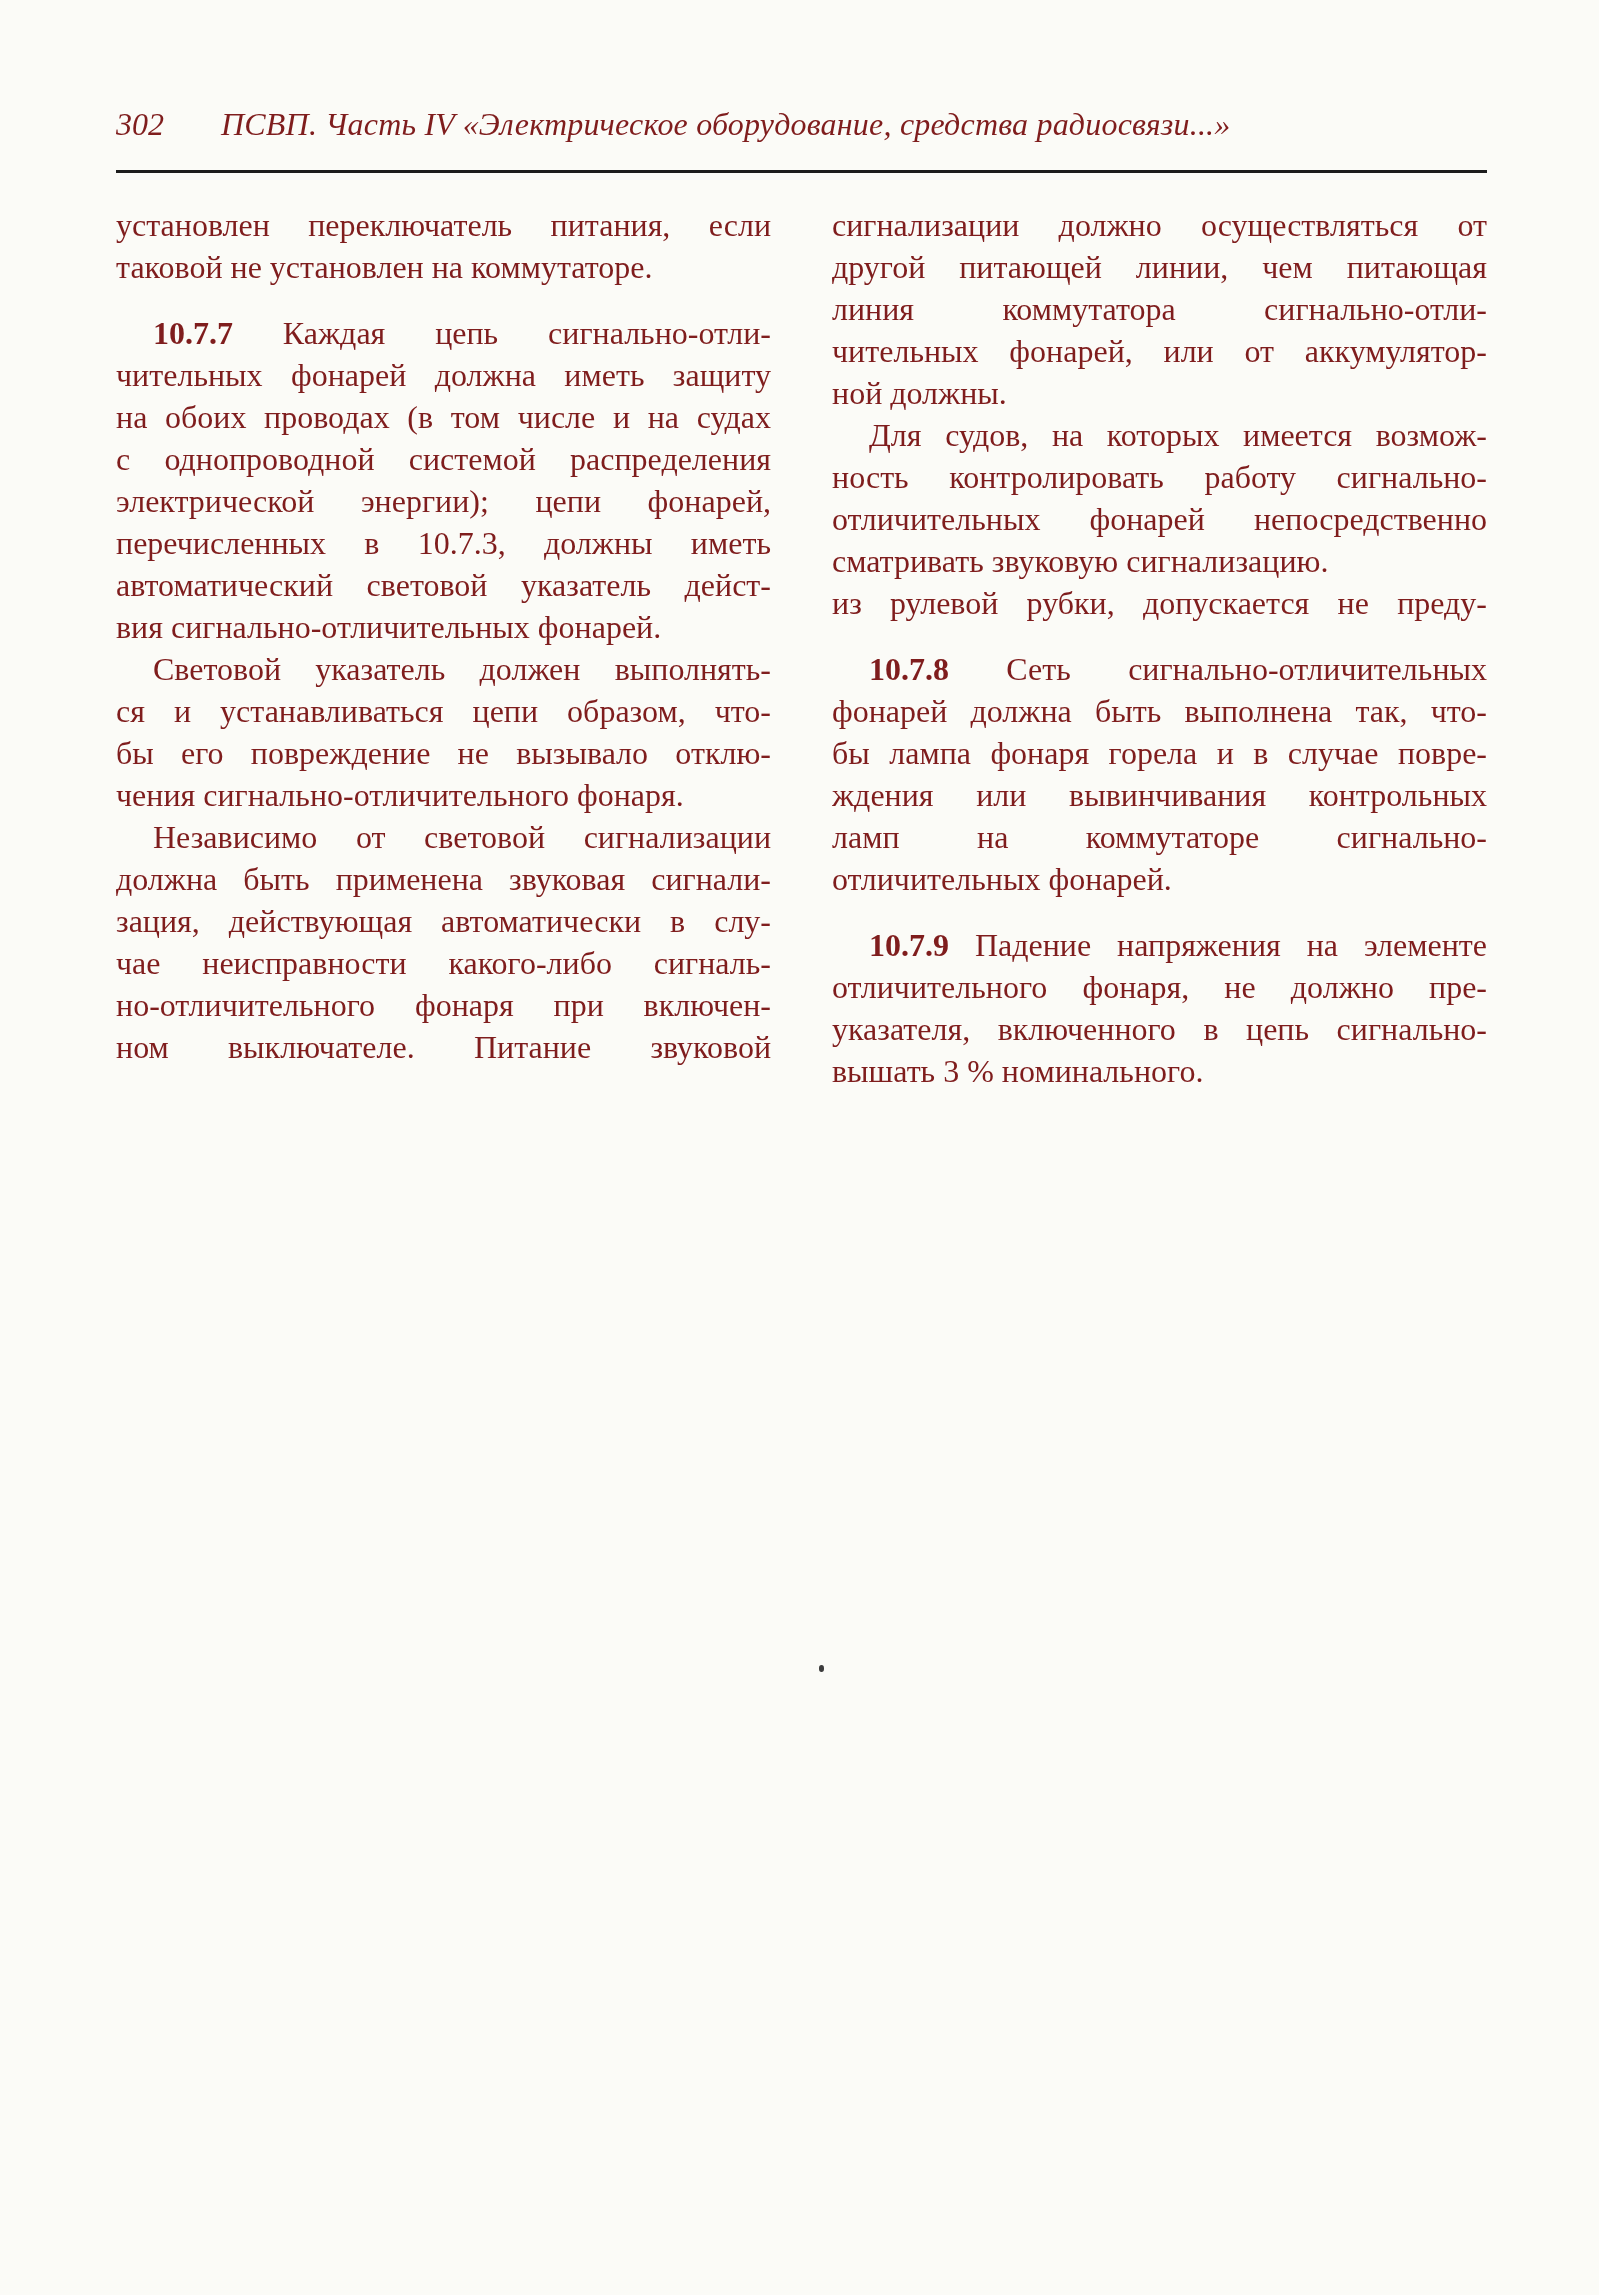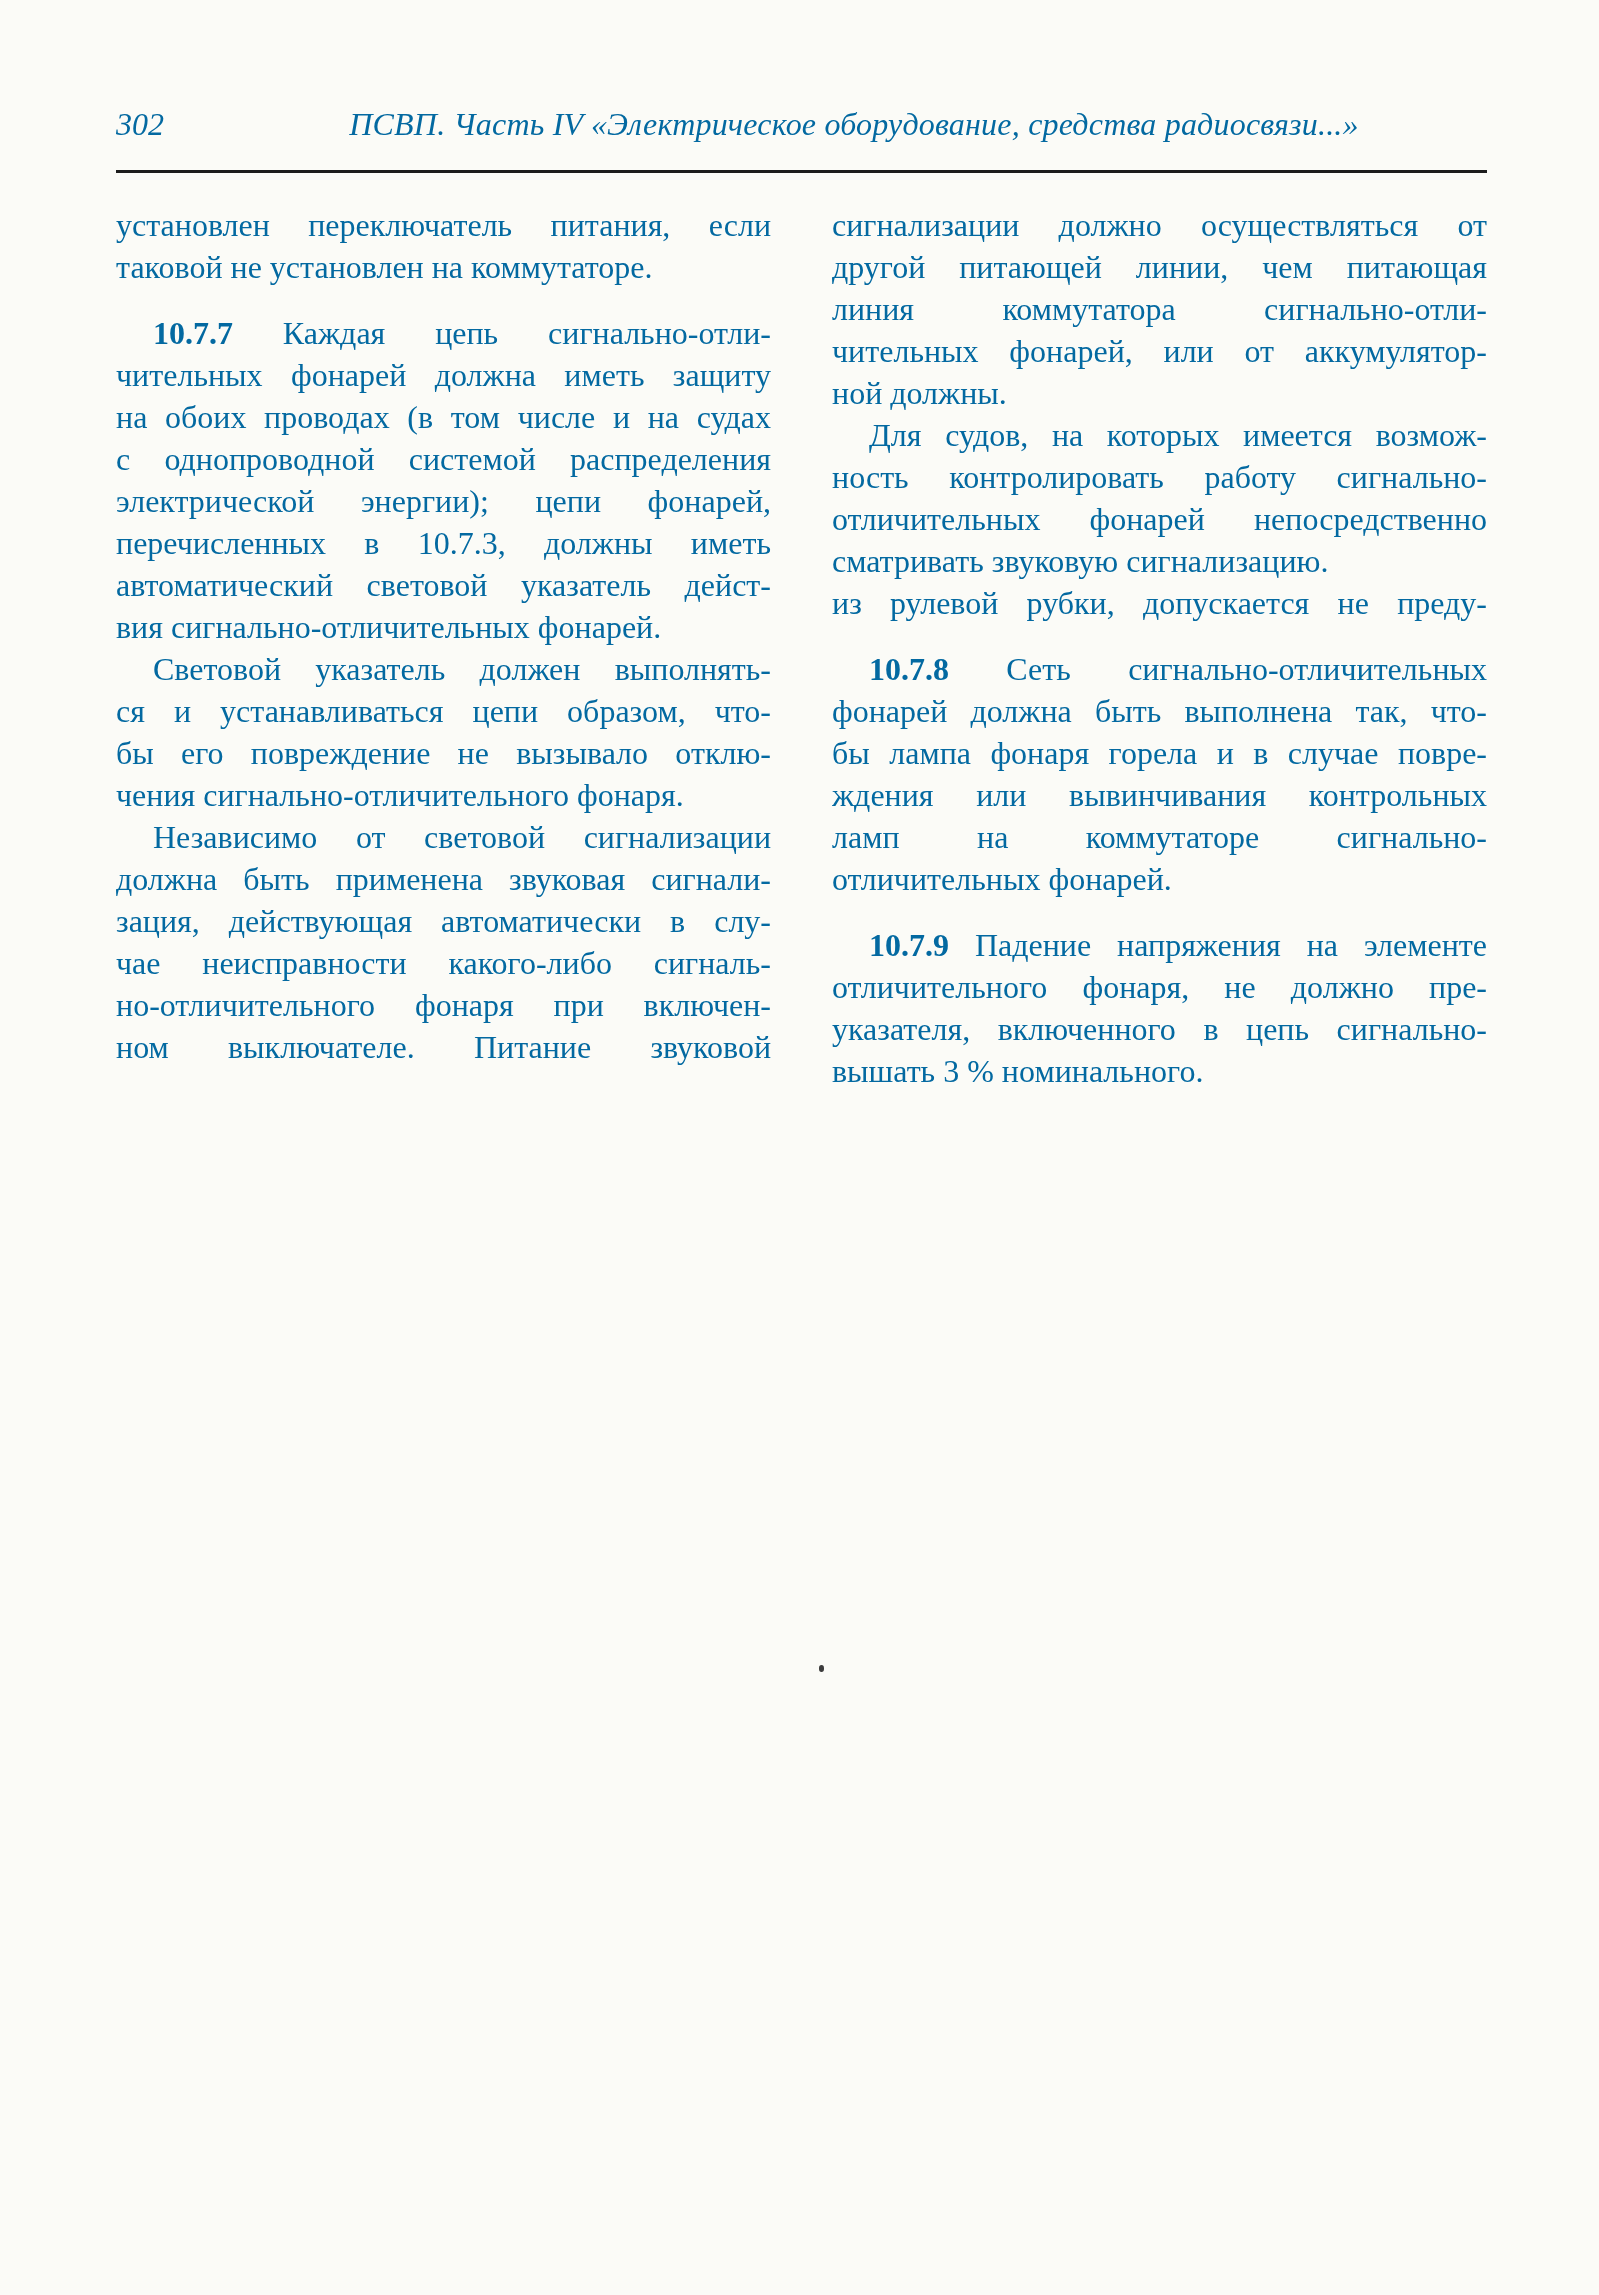--- a/index.html
+++ b/index.html
@@ -4,38 +4,38 @@
 <style>
   html, body { margin: 0; padding: 0; }
   body { background: #dedede; }
 
   .page {
     position: relative;
     width: 1599px;
     height: 2295px;
     background: #fbfbf7;
     font-family: "Liberation Serif", "DejaVu Serif", serif;
-    color: #0369a1;
+    color: #7f1d1d;
     overflow: hidden;
   }
 
   .header {
     position: absolute;
     top: 105px;
     left: 116px;
     width: 1371px;
     display: flex;
     align-items: baseline;
     font-style: italic;
     font-size: 32px;
     line-height: 39px;
     white-space: nowrap;
   }
   .page-num { width: 105px; flex: 0 0 auto; }
-  .header-title { flex: 1 1 auto; text-align: center; letter-spacing: 0.2px; }
+  .header-title { flex: 1 1 auto; text-align: left; letter-spacing: 0.2px; }
 
   .rule {
     position: absolute;
     top: 170px;
     left: 116px;
     width: 1371px;
     height: 3.2px;
     background: #1c1c1c;
   }
 

